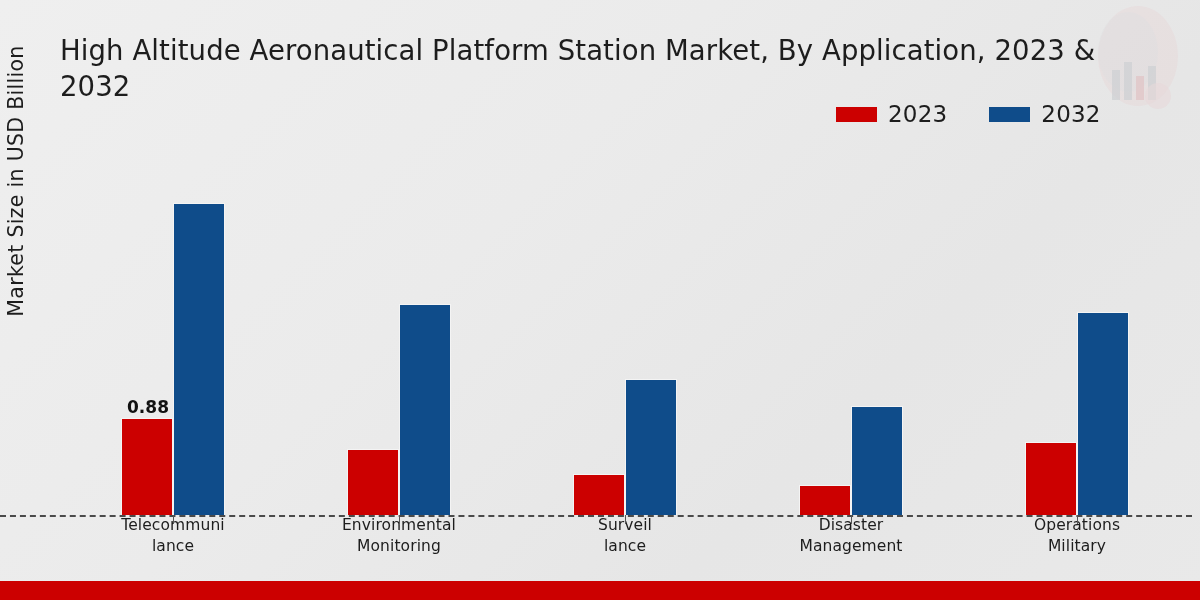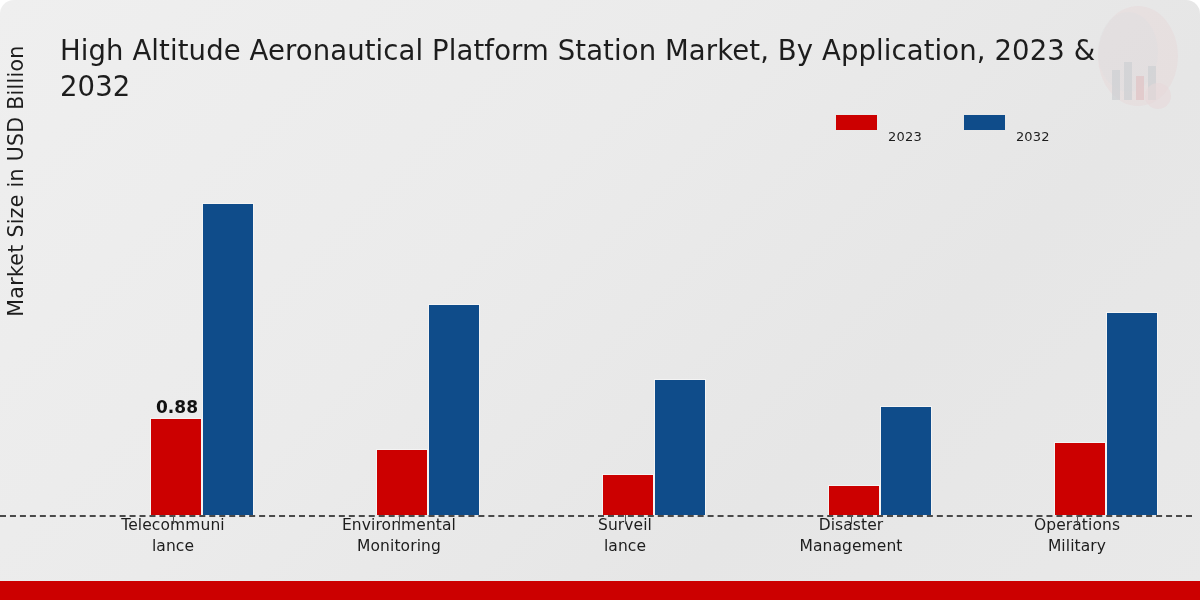--- a/index.html
+++ b/index.html
@@ -8,21 +8,20 @@
     width:1200px; height:600px;
     font-family:"DejaVu Sans", sans-serif;
     overflow:hidden;
   }
 
   #chart-root {
     position:relative;
     width:1200px; height:600px;
     background:
       linear-gradient(135deg, #efefef 0%, #ebebeb 40%, #e6e6e6 70%, #e9e9e9 100%);
-    border-radius: 14px;
   }
 
   
   #watermark {
     position:absolute;
     right:14px; top:4px;
     width:110px; height:118px;
     opacity:0.30;
     pointer-events:none;
   }
@@ -46,24 +45,23 @@
     display:flex;
     align-items:center;
     gap:42px;
   }
   .legend-entry { display:flex; align-items:center; gap:11px; }
   .legend-swatch {
     width:41px; height:15px;
     display:block;
   }
   .legend-label {
-    font-size:13px;
+    font-size:23px;
     color:#1d1d1d;
     letter-spacing:0.2px;
-    margin-top:28px;
   }
 
   
   #y-axis-title {
     position:absolute;
     left:0px; top:0px;
     width:600px; height:34px;
     transform: rotate(-90deg) translate(-481px, 4px);
     transform-origin: 0 0;
     font-size:20.5px;
@@ -100,21 +98,20 @@
     height:100%;
   }
   .bar-pair {
     position:absolute;
     bottom:0;
     left:50%;
     transform:translateX(-50%);
     display:flex;
     align-items:flex-end;
     gap:0px;
-    margin-left:29px;
   }
   .bar {
     width:52px;
     border:1px solid #f4f4f4;
     border-bottom:none;
   }
   .bar-value-label {
     position:absolute;
     bottom:100%;
     margin-bottom:2px;

